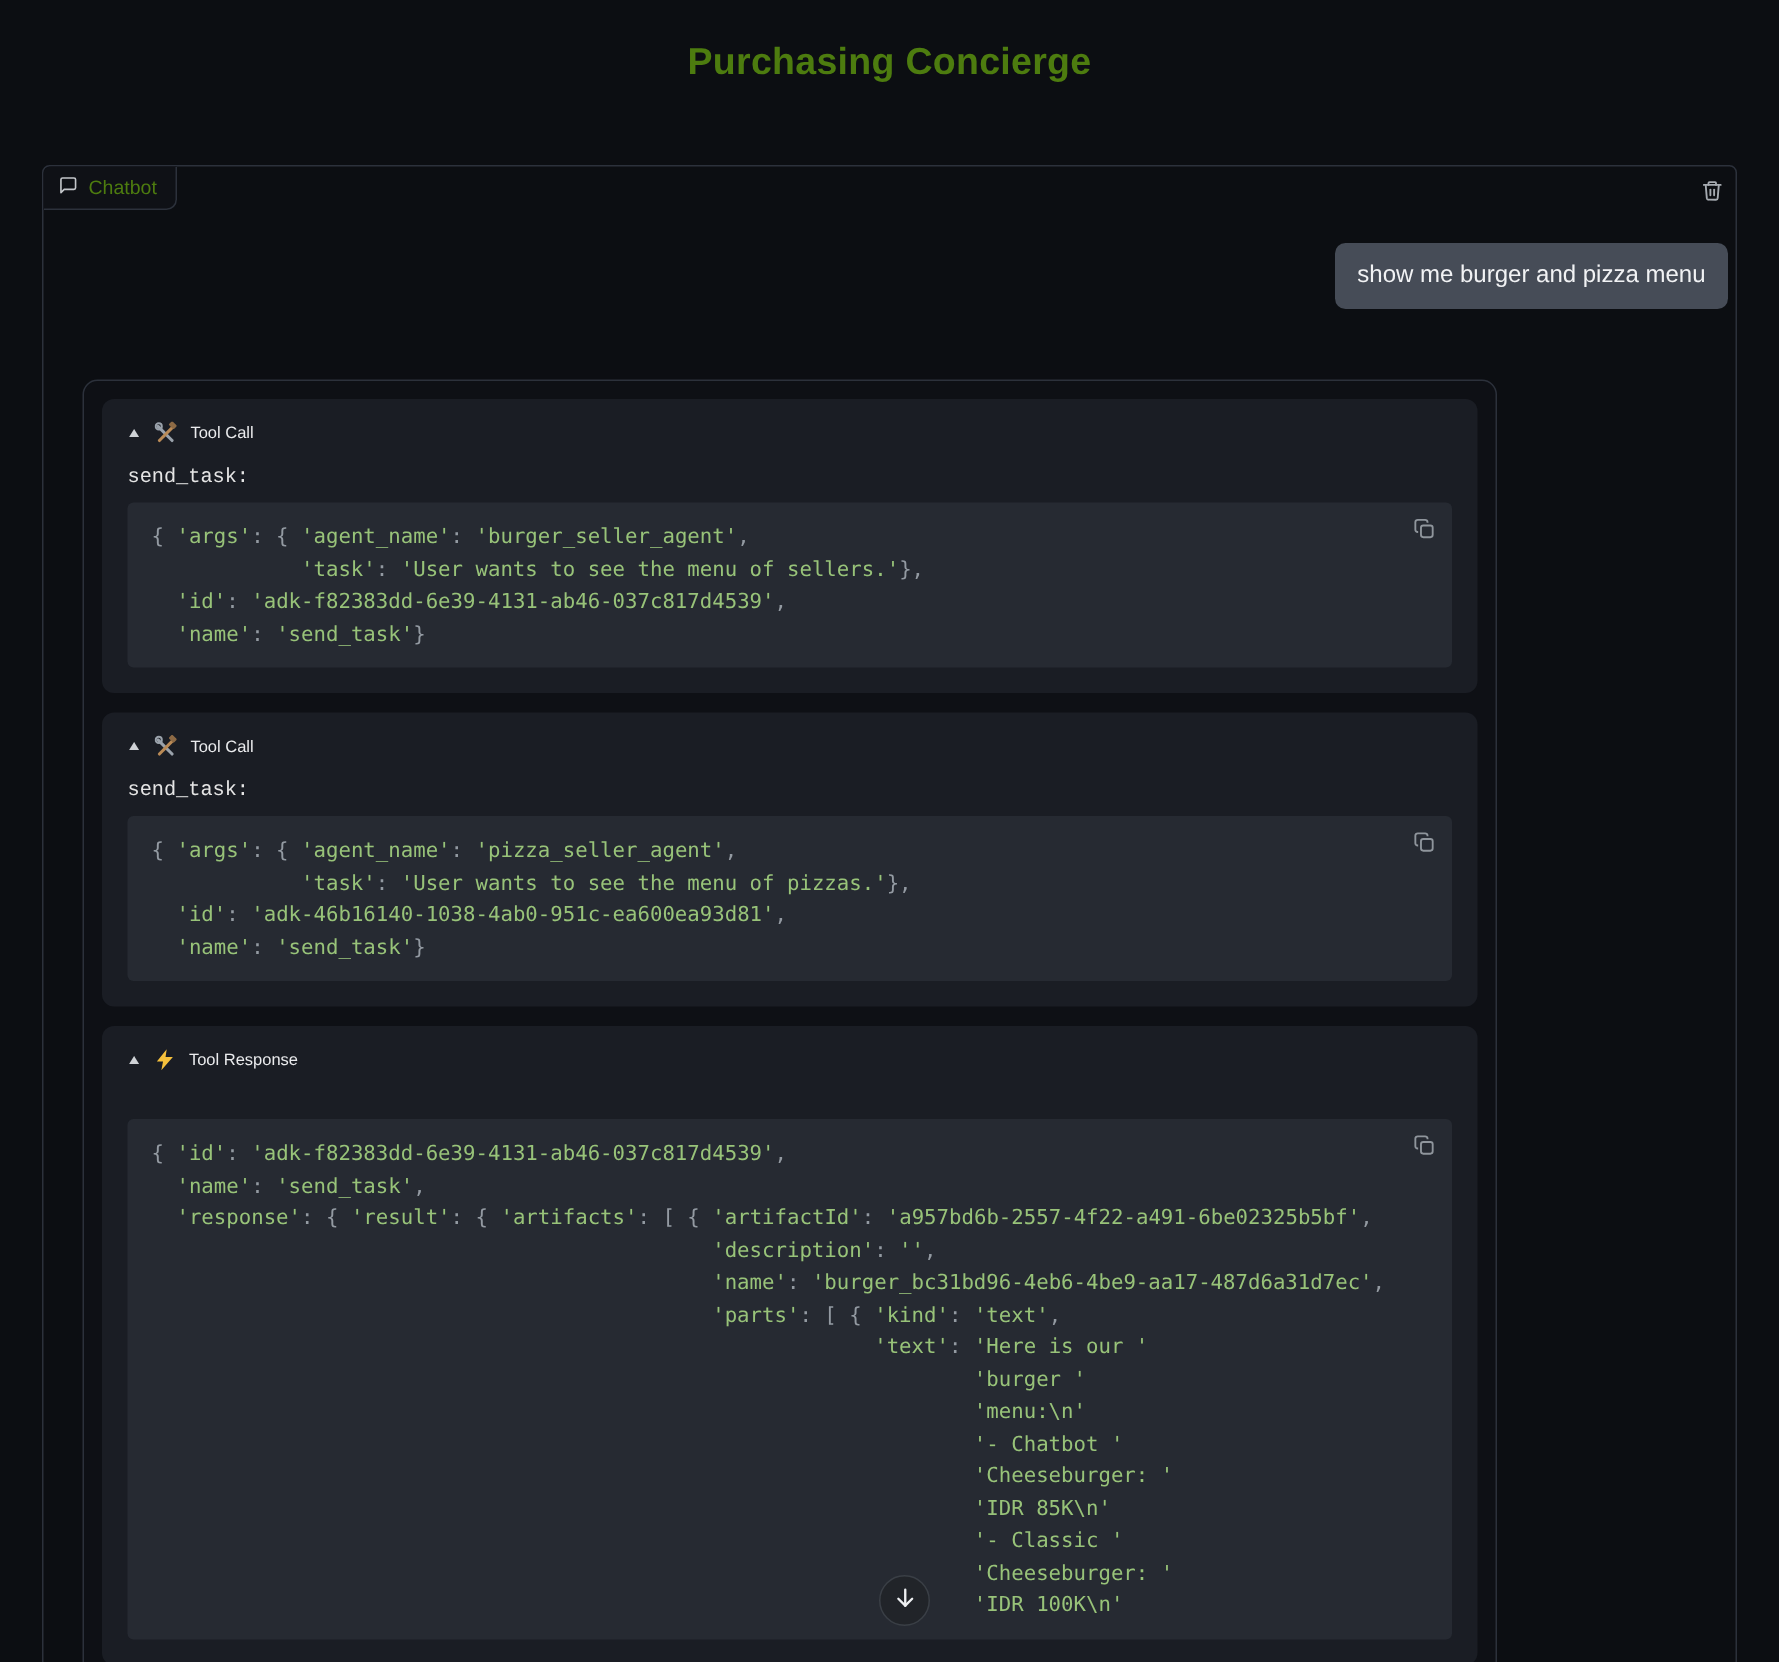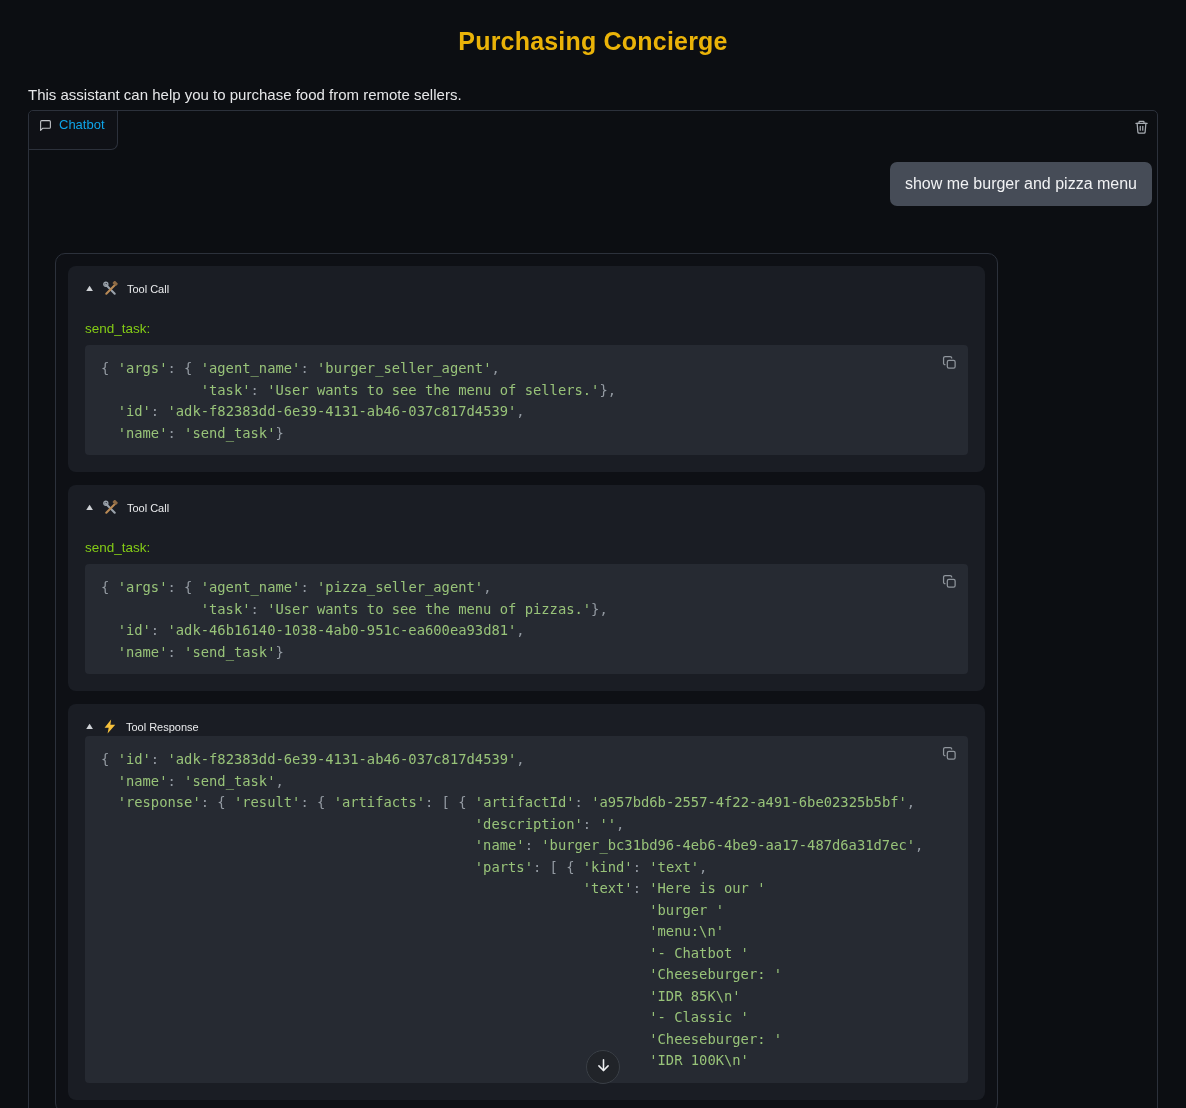--- a/index.html
+++ b/index.html
@@ -14,21 +14,21 @@
     width: 1186px;
     height: 1108px;
     overflow: hidden;
     background: #0c0e12;
   }
   .header-title {
     padding-top: 10px;
     text-align: center;
     font-size: 25px;
     font-weight: 700;
-    color: #eab308;
+    color: #4d7c0f;
     letter-spacing: 0.2px;
   }
   .header-subtitle {
     margin: 30px 0 0 28px;
     font-size: 15px;
     color: #e6e7e9;
   }
   .chat-panel {
     position: absolute;
     left: 28px;
@@ -37,30 +37,30 @@
     height: 1080px;
     border: 1px solid #2c313b;
     border-radius: 5px;
     background: #0c0e12;
   }
   .chat-label {
     position: absolute;
     top: 0;
     left: 0;
     display: inline-flex;
-    align-items: flex-end;
+    align-items: flex-start;
     gap: 7px;
-    padding: 6px 12px 17px 10px;
+    padding: 6px 12px 7px 10px;
     background: #0f1116;
     border-right: 1px solid #2c313b;
     border-bottom: 1px solid #2c313b;
     border-bottom-right-radius: 7px;
     border-top-left-radius: 5px;
     font-size: 13px;
-    color: #0ea5e9;
+    color: #4d7c0f;
   }
   .chat-label svg { display: block; }
   .clear-btn {
     position: absolute;
     top: 5px;
     right: 4px;
     width: 24px;
     height: 24px;
     display: flex;
     align-items: center;
@@ -115,23 +115,24 @@
     color: #cfd2d6;
     transform: scaleX(1.25);
     line-height: 1;
   }
   .tool-icon svg { display: block; }
   .tool-title {
     font-size: 11px;
     color: #eaebed;
   }
   .tool-sub {
-    margin-top: 25px;
+    margin-top: 15px;
     font-size: 13.5px;
-    color: #84cc16;
+    color: #e5e5e5;
+    font-family: Liberation Mono, monospace;
   }
   .code-wrap {
     position: relative;
     margin-top: 9px;
     background: #262a32;
     border-radius: 4px;
     padding: 13px 16px 11px;
   }
   .code {
     margin: 0;
@@ -169,21 +170,20 @@
     z-index: 10;
     padding: 0;
   }
 </style>
 </head>
 <body>
 
 <div class="page">
 
   <h1 class="header-title">Purchasing Concierge</h1>
-  <div class="header-subtitle">This assistant can help you to purchase food from remote sellers.</div>
 
   <div class="chat-panel">
 
     <div class="chat-label">
       <span>
         <svg width="13" height="13" viewBox="0 0 24 24" fill="none" stroke="#c3c6ca" stroke-width="2" stroke-linejoin="round">
           <path d="M21 15a2 2 0 0 1-2 2H7l-4 4V5a2 2 0 0 1 2-2h14a2 2 0 0 1 2 2z"></path>
         </svg>
       </span>
       <span>Chatbot</span>
@@ -271,21 +271,21 @@
         <section class="tool-panel">
           <div class="tool-header">
             <span class="caret">▲</span>
             <span class="tool-icon">
               <svg width="14" height="15" viewBox="0 0 14 16">
                 <path d="M8.2 0.5 L1.2 9.2 H5.6 L4.4 15.5 L12.6 6.0 H7.4 Z" fill="#f6c13c"></path>
               </svg>
             </span>
             <span class="tool-title">Tool Response</span>
           </div>
-          <div class="code-wrap" style="margin-top:2px;">
+          <div class="code-wrap" style="margin-top:32px;">
             <button class="copy-btn">
               <span>
                 <svg width="15" height="15" viewBox="0 0 24 24" fill="none" stroke="#8f959c" stroke-width="2" stroke-linejoin="round">
                   <rect x="8.5" y="8.5" width="12.5" height="12.5" rx="2.5"></rect>
                   <path d="M15.5 5.5V5a2.5 2.5 0 0 0-2.5-2.5H5A2.5 2.5 0 0 0 2.5 5v8A2.5 2.5 0 0 0 5 15.5h0.5"></path>
                 </svg>
               </span>
             </button>
             <pre class="code">{ <span class="str">'id'</span>: <span class="str">'adk-f82383dd-6e39-4131-ab46-037c817d4539'</span>,
   <span class="str">'name'</span>: <span class="str">'send_task'</span>,

